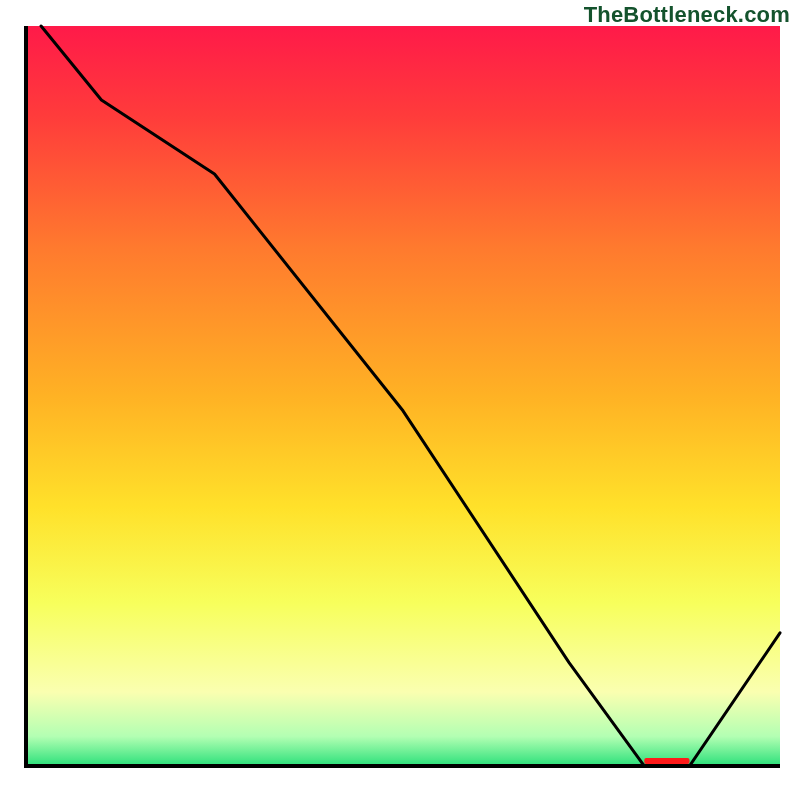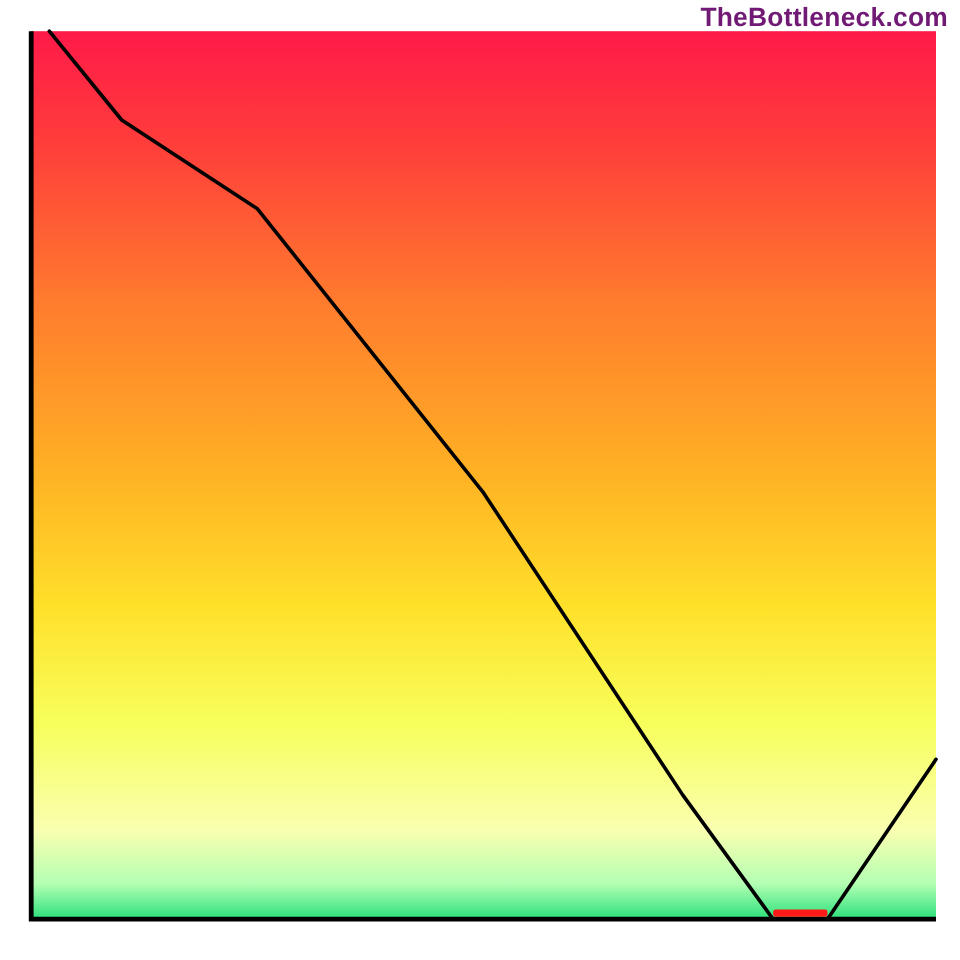--- a/index.html
+++ b/index.html
@@ -13,21 +13,21 @@
   }
   .canvas-wrap {
     position: relative;
     width: 800px;
     height: 800px;
   }
   .watermark {
     position: absolute;
     top: 2px;
     right: 10px;
-    color: #701a75;
+    color: #14532d;
     font-size: 22px;
     font-weight: 600;
     letter-spacing: 0.2px;
     z-index: 5;
   }
   svg {
     position: absolute;
     top: 0;
     left: 0;
   }

